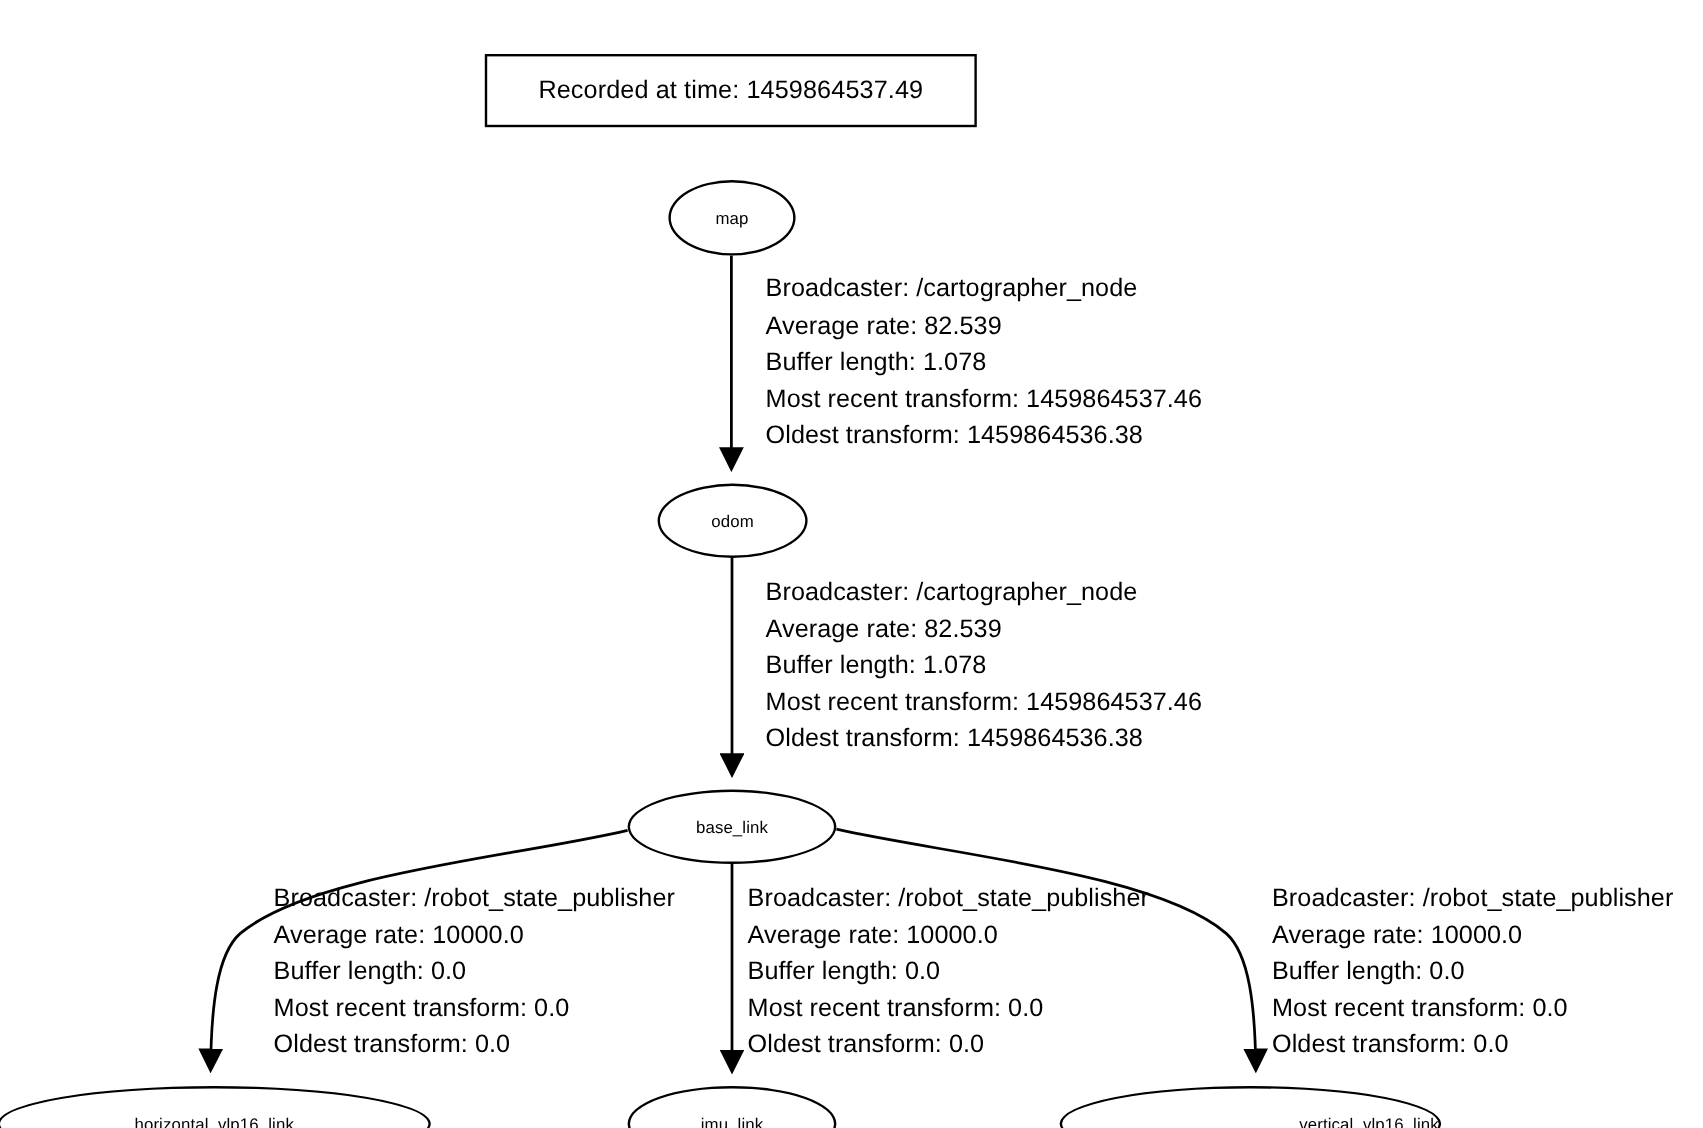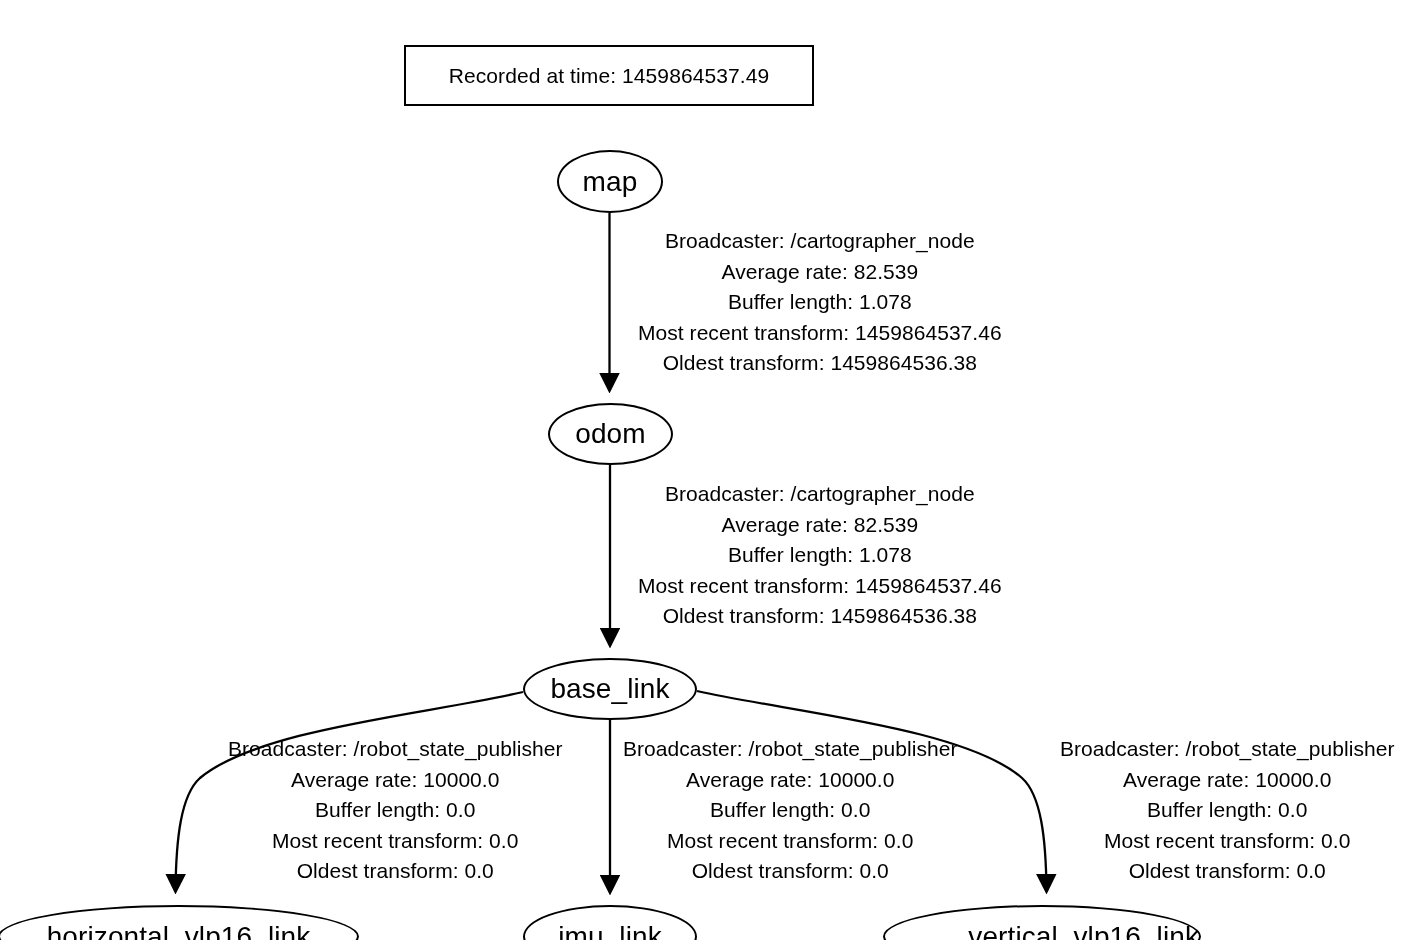--- a/index.html
+++ b/index.html
@@ -53,40 +53,39 @@
     position: absolute;
     border: 2.3px solid #000;
     border-radius: 50%;
     background: #fff;
     display: flex;
     align-items: center;
     justify-content: center;
     box-sizing: border-box;
   }
   .node .node-label {
-    font-size: 28px;
+    font-size: 14px;
     white-space: nowrap;
     letter-spacing: 0.1px;
   }
 
   .node-map        { left: 557px; top: 112px;  width: 106px; height: 63px; }
   .node-odom       { left: 548px; top: 365px;  width: 125px; height: 62px; }
   .node-base-link  { left: 523px; top: 620px;  width: 174px; height: 62px; }
   .node-horizontal { left: -2px;  top: 867px;  width: 361px; height: 63px; }
   .node-imu        { left: 523px; top: 867px;  width: 174px; height: 63px; }
   .node-vertical   { left: 883px; top: 867px;  width: 318px; height: 63px; justify-content: flex-end; }
 
   
   .edge-label {
     position: absolute;
     font-size: 21px;
     line-height: 30.5px;
     white-space: nowrap;
     letter-spacing: 0.05px;
-    text-align: center;
   }
   .edge-label .line { display: block; }
 
   .lbl-map-odom        { left: 638px; top: 188px; }
   .lbl-odom-baselink   { left: 638px; top: 441px; }
   .lbl-base-horizontal { left: 228px; top: 696px; }
   .lbl-base-imu        { left: 623px; top: 696px; }
   .lbl-base-vertical   { left: 1060px; top: 696px; }
 
   

